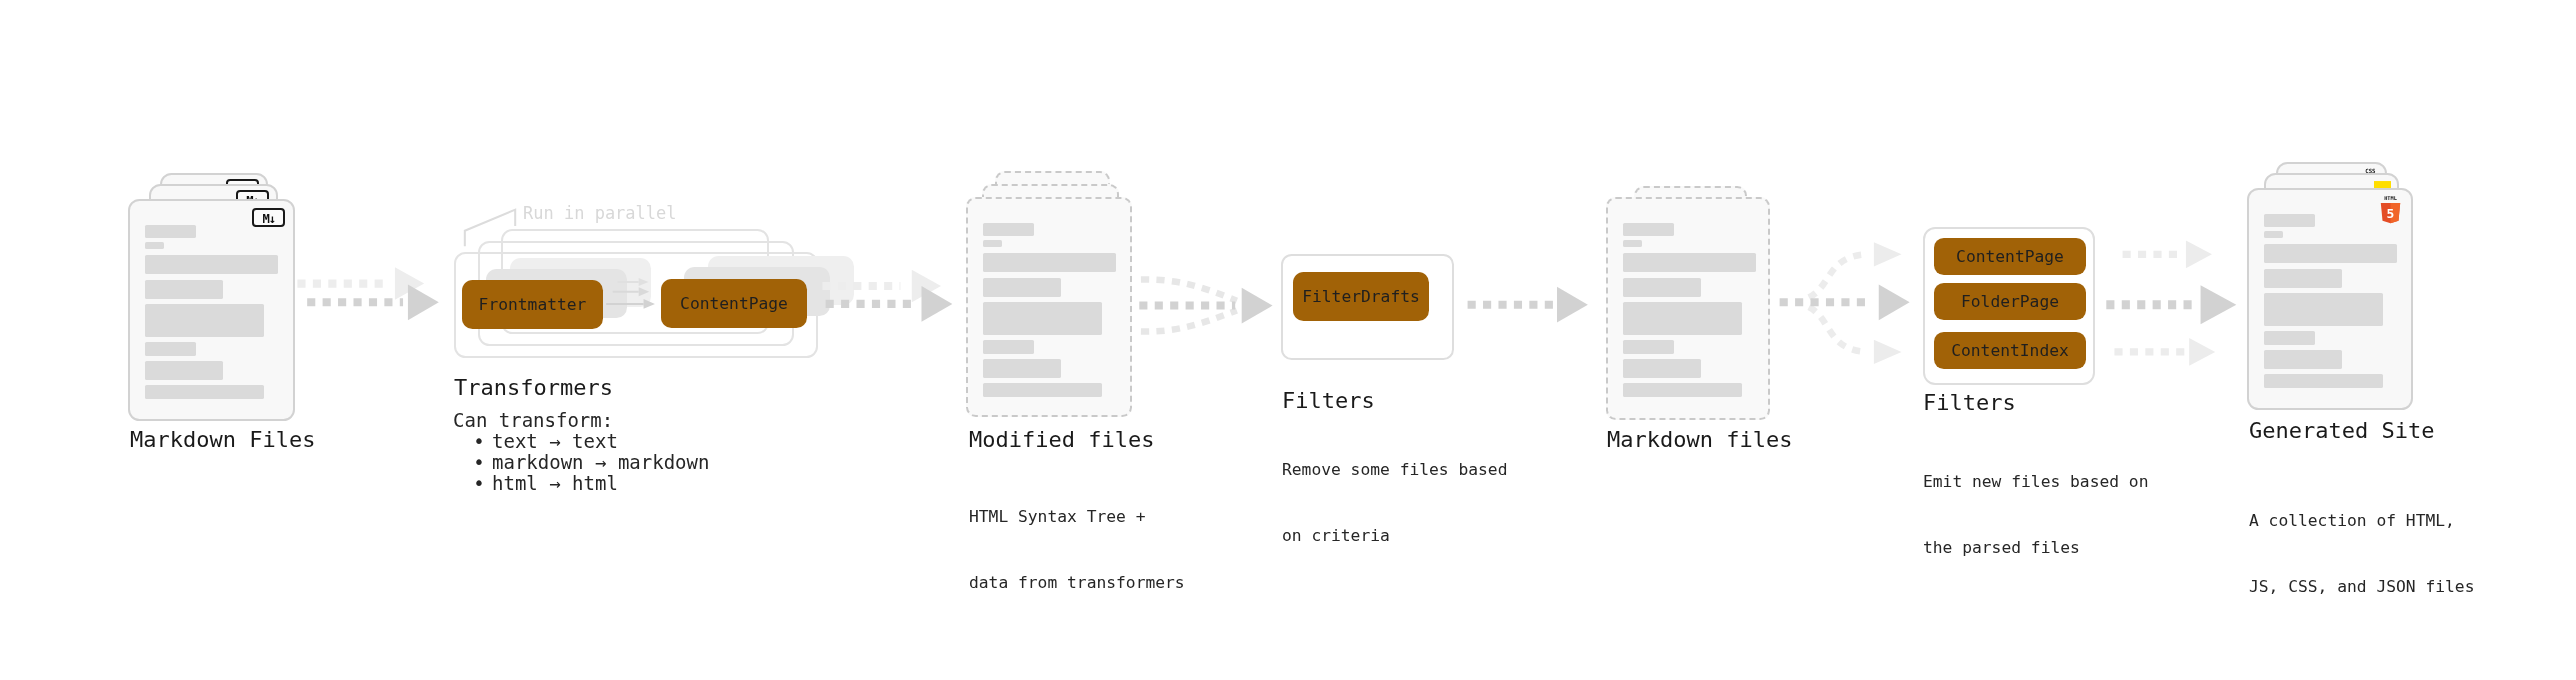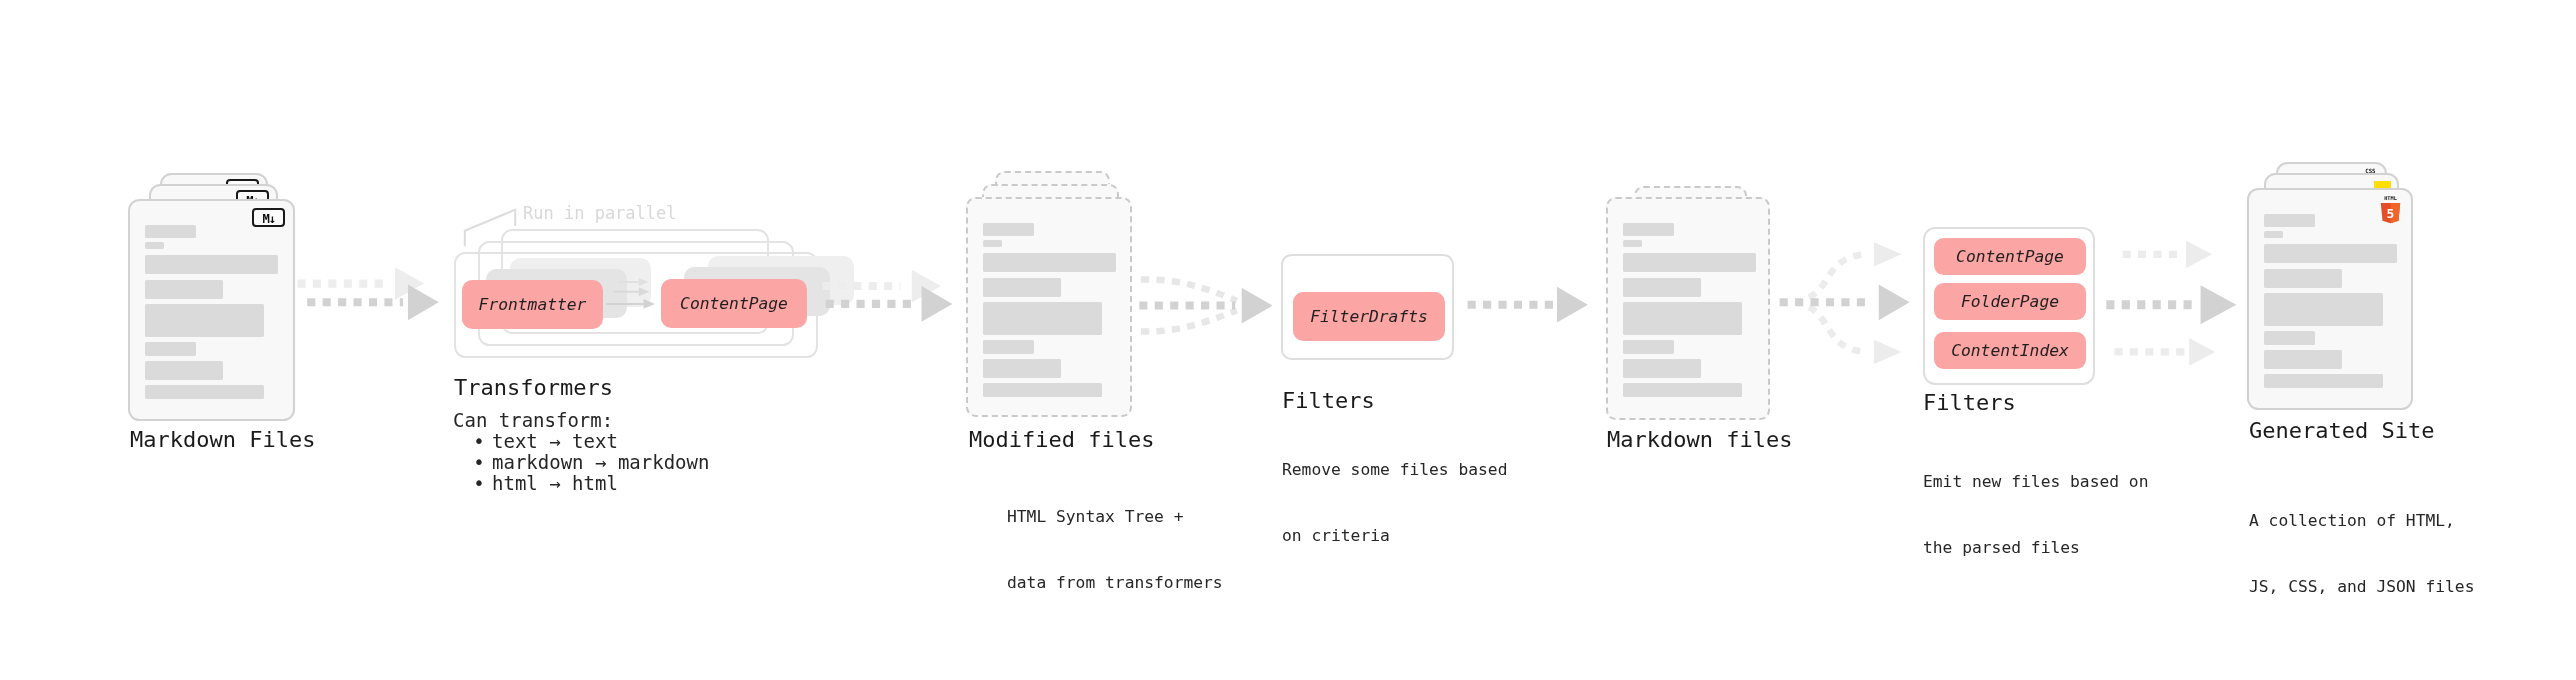--- a/index.html
+++ b/index.html
@@ -33,33 +33,33 @@
   .node-desc{position:absolute;font-size:16.3px;line-height:22px;color:#262626;white-space:pre;}
   .tf-note{position:absolute;left:523px;top:203px;font-size:17px;color:#d8d8d8;white-space:pre;}
 
   
   .tf-box{position:absolute;border:2px solid #e3e3e3;border-radius:11.4px;background:transparent;box-sizing:border-box;}
   .tf-l3{left:501px;top:229px;width:268px;height:105px;}
   .tf-l2{left:478px;top:241px;width:316px;height:105px;}
   .tf-l1{left:454px;top:252px;width:364px;height:106px;}
   .chip{position:absolute;border-radius:10.6px;display:flex;align-items:center;justify-content:center;
     font-size:16.3px;color:#1f1f1f;box-sizing:border-box;}
-  .chip.main{background:#fca5a5;font-style:italic;}
+  .chip.main{background:#a16207;}
   .chip.g1{background:#e4e4e4;}
   .chip.g2{background:#efefef;}
   .fm-g2{left:510px;top:258px;width:141px;height:49px;}
   .fm-g1{left:486px;top:269px;width:141px;height:49px;}
   .fm-main{left:462px;top:280px;width:141px;height:49px;}
   .de-g2{left:708px;top:256px;width:146px;height:49px;}
   .de-g1{left:684px;top:267px;width:146px;height:49px;}
   .de-main{left:661px;top:279px;width:146px;height:49px;}
 
   
   .flt-box{left:1281px;top:254px;width:173px;height:106px;border:2px solid #dedede;border-radius:10.6px;background:#ffffff;}
-  .flt-chip{left:1293px;top:292px;width:152px;height:49px;}
+  .flt-chip{left:1293px;top:272px;width:136px;height:49px;}
 
   
   .emt-box{left:1923px;top:227px;width:172px;height:158px;border:2px solid #dedede;border-radius:12.2px;background:#ffffff;}
   .emt-chip{width:152px;height:37px;left:1934px;border-radius:9.8px;}
   .emt-c0{top:238px;} .emt-c1{top:283px;} .emt-c2{top:332px;}
 
   
   .css-badge{position:absolute;right:6.5px;top:2.4px;width:16.3px;text-align:center;line-height:5.7px;}
   .css-badge span{font-size:5.7px;font-weight:bold;color:#111;letter-spacing:0;}
   .js-badge{position:absolute;right:6.5px;top:5.7px;}
@@ -124,21 +124,21 @@
       <i class="bar b1"></i>
         <i class="bar b2"></i>
       <i class="bar b3"></i>
         <i class="bar b4"></i>
       <i class="bar b5"></i>
         <i class="bar b6"></i>
       <i class="bar b7"></i>
         <i class="bar b8"></i>
     </div>
     <div class="node-title" style="left:969px;top:427px;">Modified files</div>
-    <div class="node-desc" style="left:969px;top:462px;margin-left:38px;">
+    <div class="node-desc" style="left:969px;top:462px;">
       <div>HTML Syntax Tree +</div>
       <div>data from transformers</div>
     </div>
   </div>
 
   <div class="grp">
     <div class="abs flt-box" style="position:absolute;"></div>
     <div class="chip main flt-chip">FilterDrafts</div>
     <div class="node-title" style="left:1282px;top:388px;">Filters</div>
     <div class="node-desc" style="left:1282px;top:415px;">

